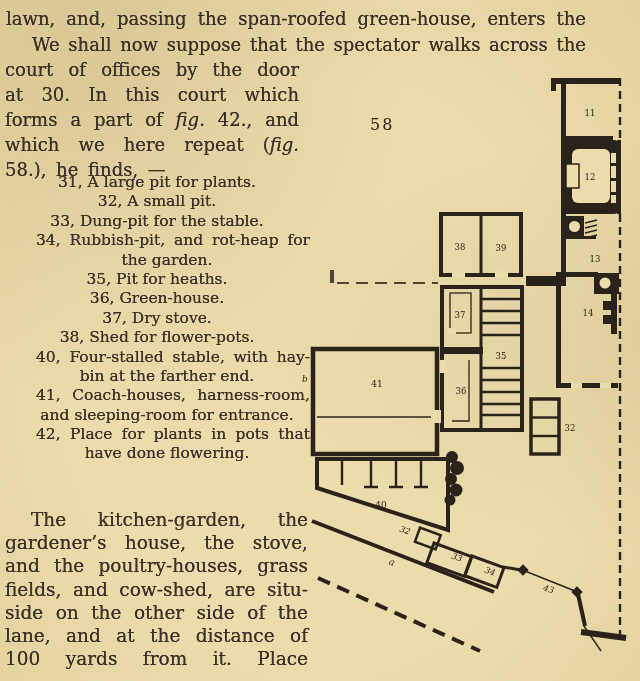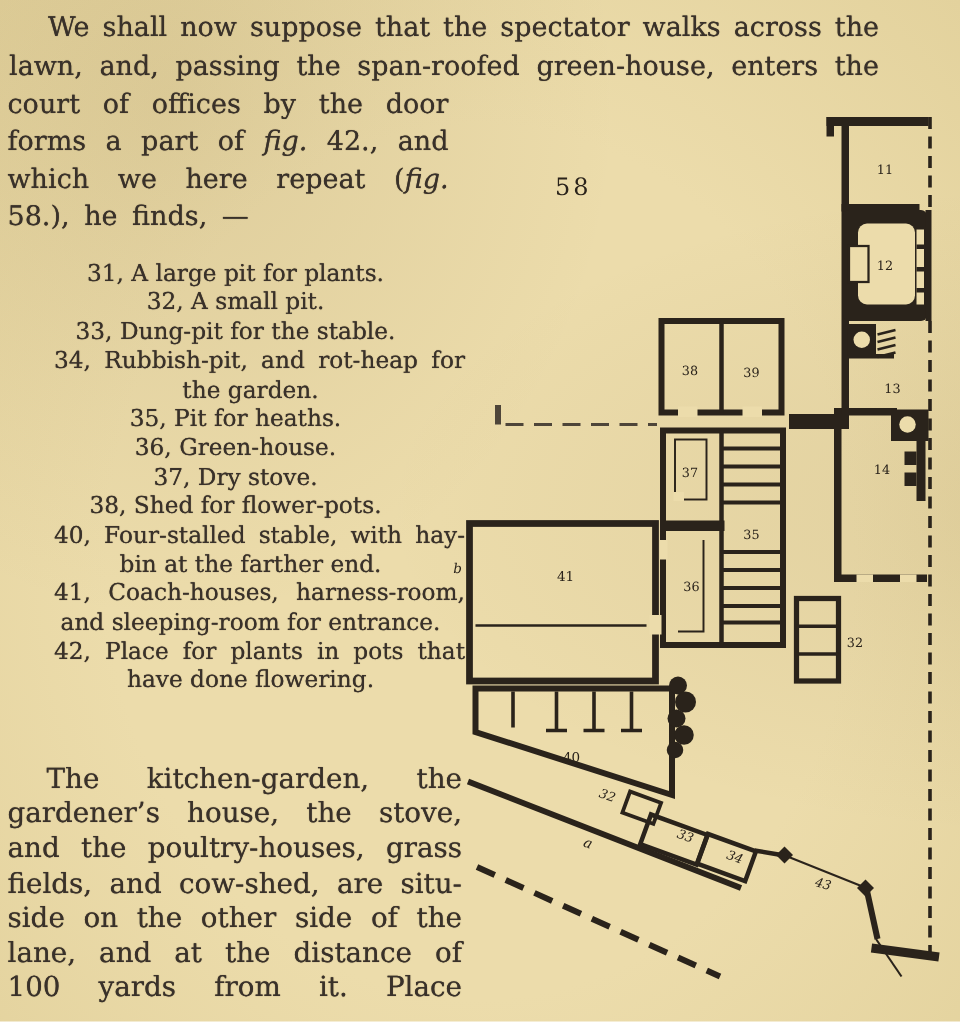--- a/index.html
+++ b/index.html
@@ -30,26 +30,27 @@
   #para2 .ind{padding-left:26px;}
   .txt{text-shadow:0 0 .5px rgba(45,35,25,.85);}
   #plan{left:0;top:0;pointer-events:none;}
   svg text{font-family:"DejaVu Serif","Liberation Serif",serif;fill:#2a231b;stroke:none;}
   svg .it{font-style:italic;}
 </style>
 </head>
 <body>
 
 <div id="wide" class="abs txt">
+  <div class="ln">lawn, and, passing the span-roofed green-house, enters the</div>
   <div class="ln ind">We shall now suppose that the spectator walks across the</div>
-  <div class="ln">lawn, and, passing the span-roofed green-house, enters the</div>
 </div>
 
 <div id="col1" class="abs txt">
   <div class="ln jl">court of offices by the door</div>
+  <div class="ln jl">at 30.  In this court which</div>
   <div class="ln jl"><span>forms a part of </span><span class="figit">fig.</span><span> 42., and</span></div>
   <div class="ln jl"><span>which we here repeat (</span><span class="figit">fig.</span><span></span></div>
   <div class="ln last">58.), he finds, —</div>
 </div>
 
 <div id="list" class="abs txt">
   <div class="li">31, A large pit for plants.</div>
   <div class="li">32, A small pit.</div>
   <div class="li">33, Dung-pit for the stable.</div>
   <div class="li j">34, Rubbish-pit, and rot-heap for</div>

